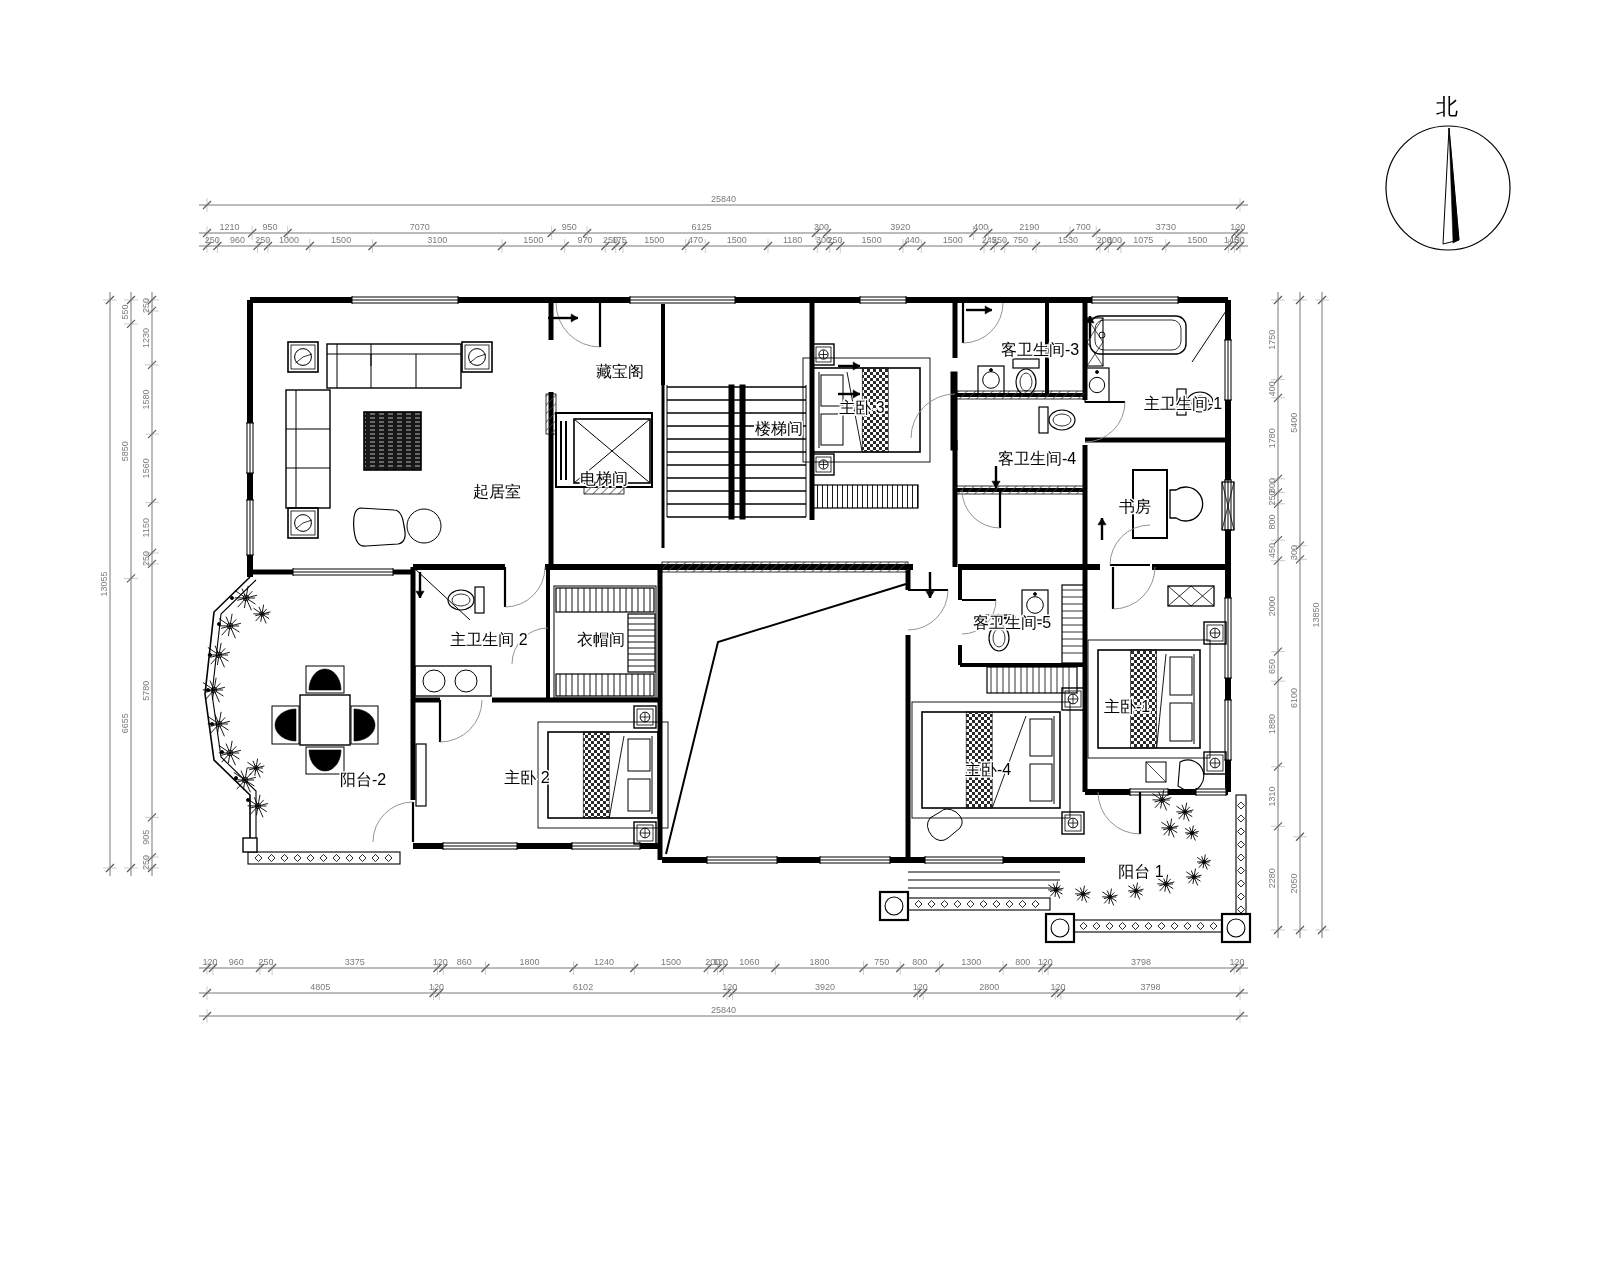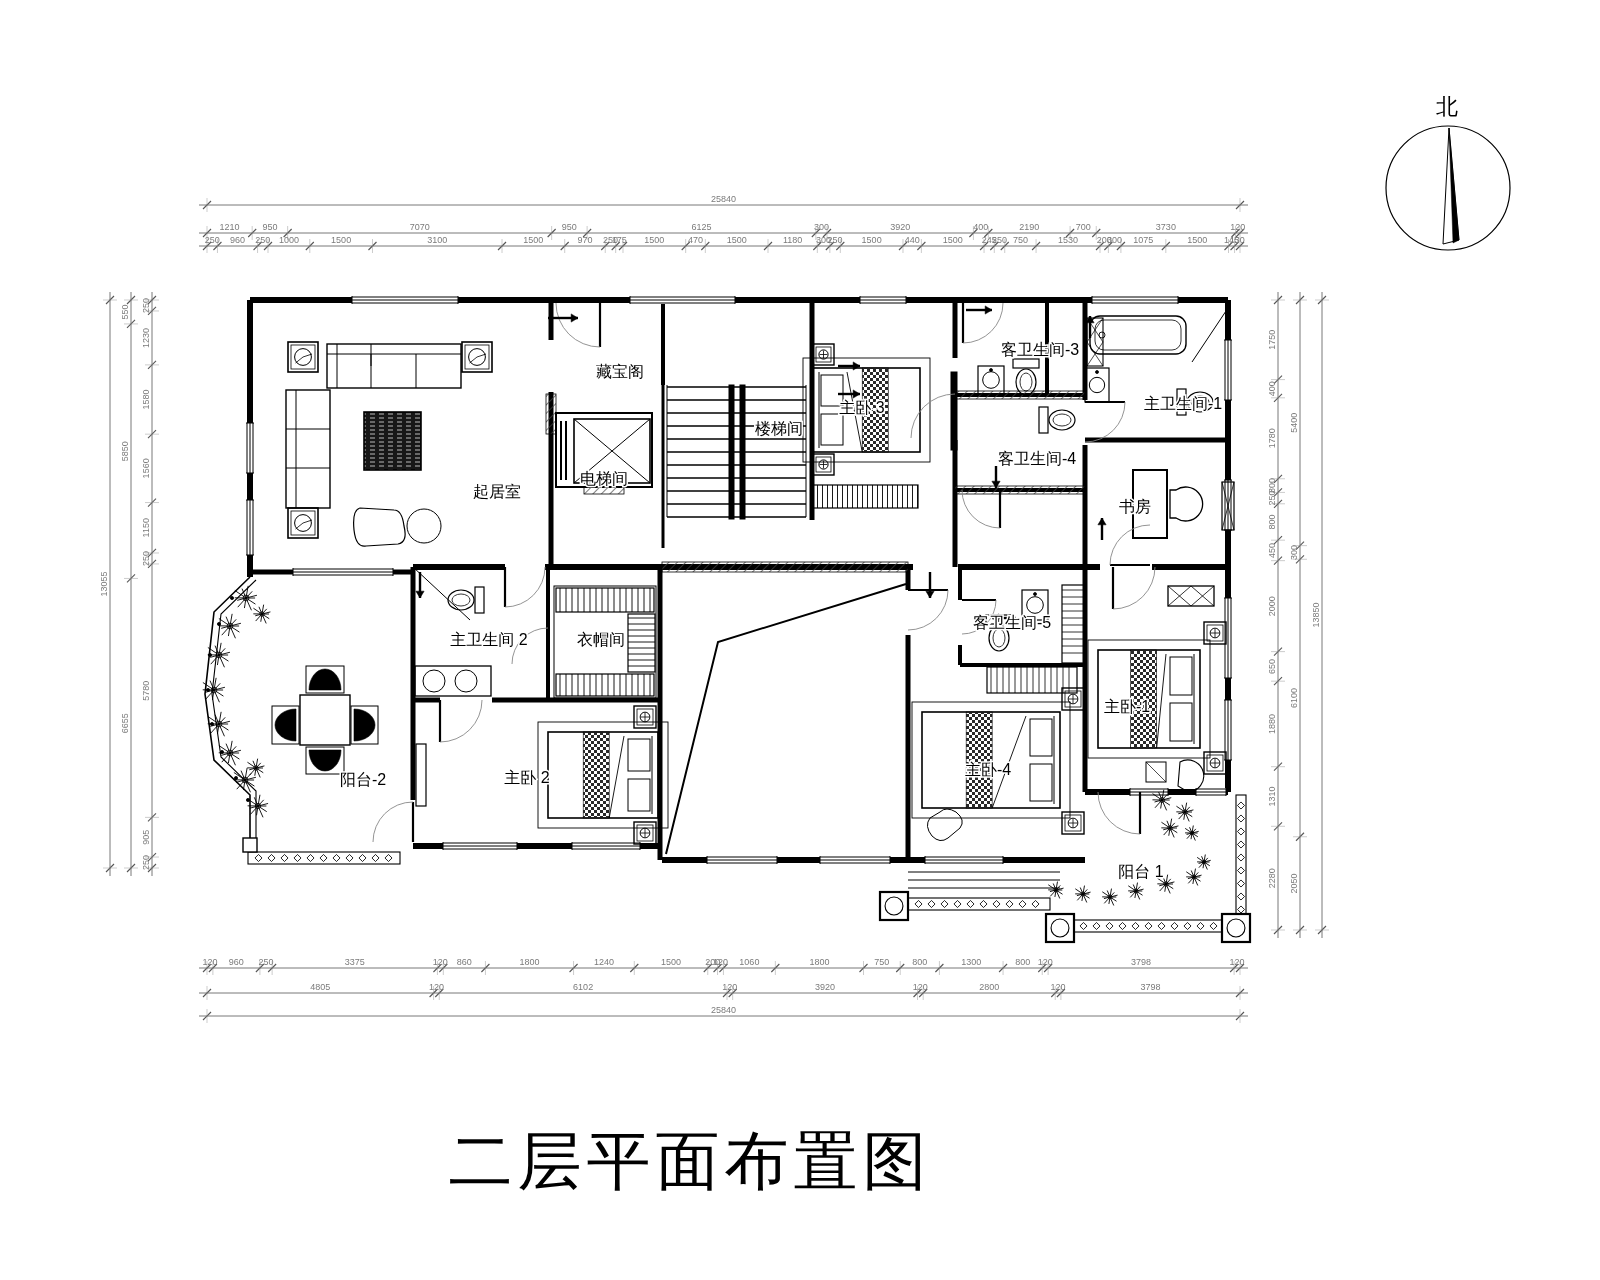--- a/index.html
+++ b/index.html
@@ -1201,15 +1201,14 @@
       <text x="1135" y="512" font-size="16" fill="#000" text-anchor="middle" font-family="&quot;Liberation Sans&quot;,sans-serif" style="paint-order:stroke;stroke:#ffffff;stroke-width:3px">书房</text>
       <text x="489" y="645" font-size="16" fill="#000" text-anchor="middle" font-family="&quot;Liberation Sans&quot;,sans-serif" style="paint-order:stroke;stroke:#ffffff;stroke-width:3px">主卫生间 2</text>
       <text x="601" y="645" font-size="16" fill="#000" text-anchor="middle" font-family="&quot;Liberation Sans&quot;,sans-serif" style="paint-order:stroke;stroke:#ffffff;stroke-width:3px">衣帽间</text>
       <text x="527" y="783" font-size="16" fill="#000" text-anchor="middle" font-family="&quot;Liberation Sans&quot;,sans-serif" style="paint-order:stroke;stroke:#ffffff;stroke-width:3px">主卧 2</text>
       <text x="363" y="785" font-size="16" fill="#000" text-anchor="middle" font-family="&quot;Liberation Sans&quot;,sans-serif" style="paint-order:stroke;stroke:#ffffff;stroke-width:3px">阳台-2</text>
       <text x="1012" y="628" font-size="16" fill="#000" text-anchor="middle" font-family="&quot;Liberation Sans&quot;,sans-serif" style="paint-order:stroke;stroke:#ffffff;stroke-width:3px">客卫生间-5</text>
       <text x="988" y="775" font-size="16" fill="#000" text-anchor="middle" font-family="&quot;Liberation Sans&quot;,sans-serif" style="paint-order:stroke;stroke:#ffffff;stroke-width:3px">主卧-4</text>
       <text x="1127" y="712" font-size="16" fill="#000" text-anchor="middle" font-family="&quot;Liberation Sans&quot;,sans-serif" style="paint-order:stroke;stroke:#ffffff;stroke-width:3px">主卧-1</text>
       <text x="1141" y="877" font-size="16" fill="#000" text-anchor="middle" font-family="&quot;Liberation Sans&quot;,sans-serif" style="paint-order:stroke;stroke:#ffffff;stroke-width:3px">阳台 1</text>
     </svg>
-  <div class="plan-title">二层平面布置图</div>
   <div class="compass-label">北</div>
 </div>
 
 </body></html>

